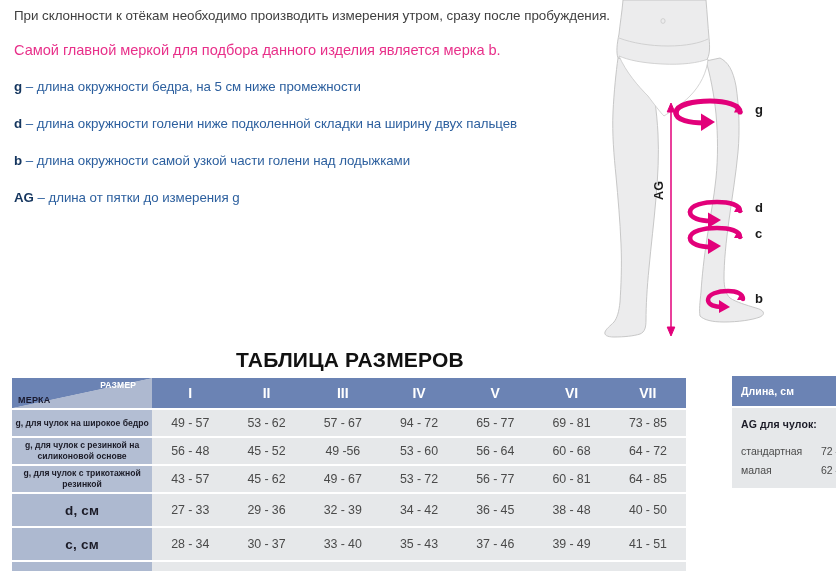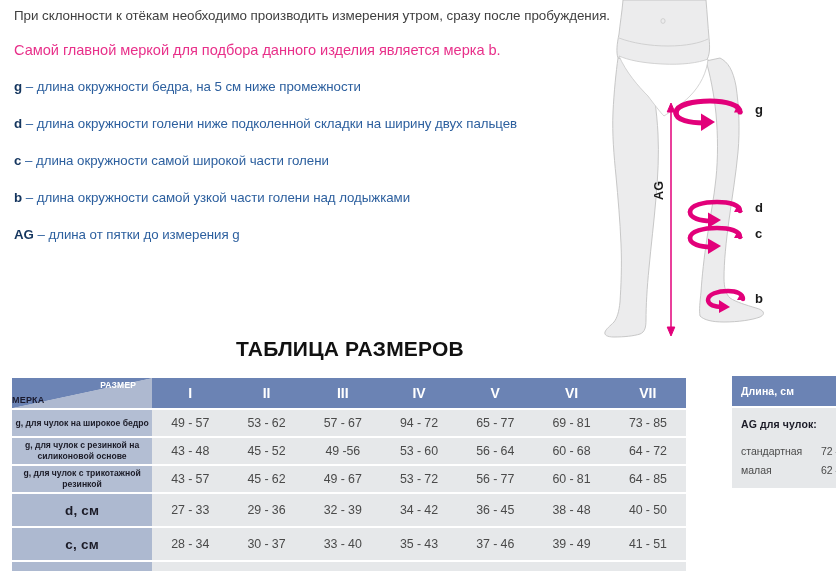--- a/index.html
+++ b/index.html
@@ -80,21 +80,21 @@
     transform: rotate(-90deg);
     transform-origin: left top;
     font-size: 12.5px;
     letter-spacing: 0.3px;
   }
 
   
   #table-title {
     position: absolute;
     left: 0;
-    top: 337px;
+    top: 348px;
     width: 700px;
     text-align: center;
     font-size: 21px;
     font-weight: bold;
     color: #111111;
     letter-spacing: 0.2px;
   }
 
   
   #size-table {
@@ -131,21 +131,21 @@
     position: absolute;
     right: 16px;
     top: 2px;
     font-size: 8.5px;
     font-weight: bold;
     color: #ffffff;
     letter-spacing: 0.2px;
   }
   .hdr-corner .lbl-merka {
     position: absolute;
-    left: 0;
+    left: 6px;
     bottom: 3px;
     font-size: 9px;
     font-weight: bold;
     color: #1a1a2e;
     letter-spacing: 0.2px;
   }
   th.hdr-num {
     background: #6b83b4;
     color: #ffffff;
     font-size: 14px;
@@ -233,25 +233,20 @@
   <div id="legend-list">
     <div class="legend-row">
       <span class="key">g</span>
       <span class="dash">–</span>
       <span>длина окружности бедра, на 5 см ниже промежности</span>
     </div>
     <div class="legend-row">
       <span class="key">d</span>
       <span class="dash">–</span>
       <span>длина окружности голени ниже подколенной складки на ширину двух пальцев</span>
-    </div>
-    <div class="legend-row">
-      <span class="key">c</span>
-      <span class="dash">–</span>
-      <span>длина окружности самой широкой части голени</span>
     </div>
     <div class="legend-row">
       <span class="key">b</span>
       <span class="dash">–</span>
       <span>длина окружности самой узкой части голени над лодыжками</span>
     </div>
     <div class="legend-row">
       <span class="key">AG</span>
       <span class="dash">–</span>
       <span>длина от пятки до измерения g</span>
@@ -377,21 +372,21 @@
       <td class="cell">49 - 57</td>
       <td class="cell">53 - 62</td>
       <td class="cell">57 - 67</td>
       <td class="cell">94 - 72</td>
       <td class="cell">65 - 77</td>
       <td class="cell">69 - 81</td>
       <td class="cell">73 - 85</td>
     </tr>
     <tr>
       <td class="rowlabel">g, для чулок с  резинкой на силиконовой основе</td>
-      <td class="cell">43 - 48</td>
+      <td class="cell">56 - 48</td>
       <td class="cell">45 - 52</td>
       <td class="cell">49 -56</td>
       <td class="cell">53 - 60</td>
       <td class="cell">56 - 64</td>
       <td class="cell">60 - 68</td>
       <td class="cell">64 - 72</td>
     </tr>
     <tr>
       <td class="rowlabel">g, для чулок с трикотажной резинкой</td>
       <td class="cell">43 - 57</td>

